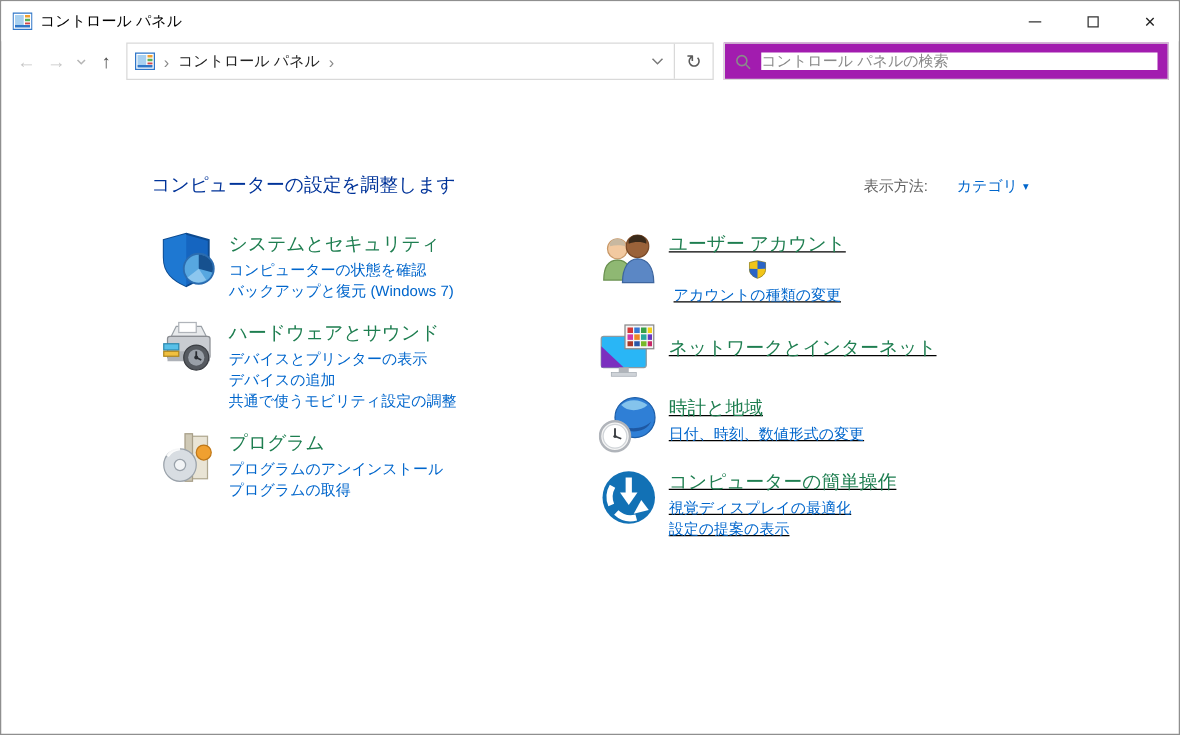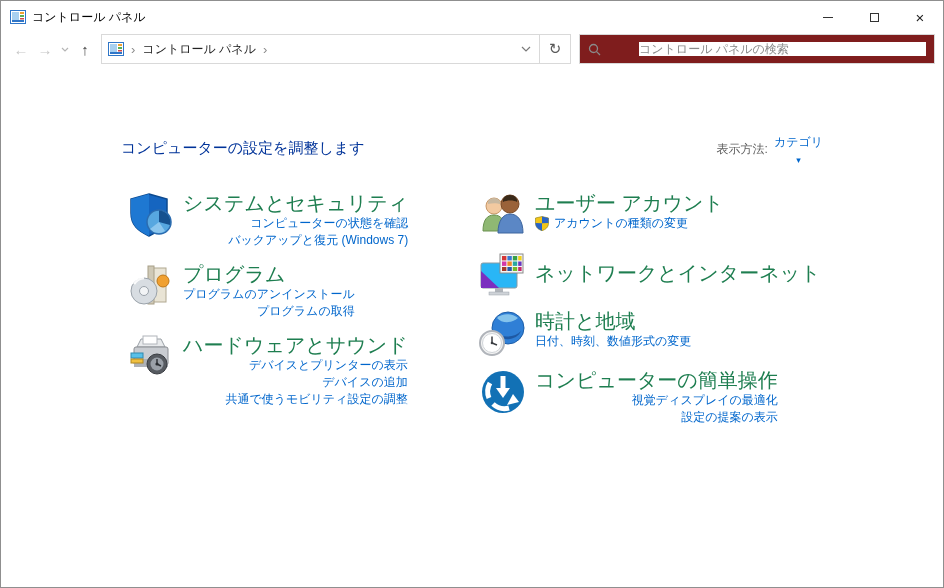--- a/index.html
+++ b/index.html
@@ -27,44 +27,44 @@
   .navctl{display:flex; align-items:center;}
   .navbtn{width:24px; height:26px; display:flex; align-items:center; justify-content:center;}
   .arrow-dis{color:#c6c6c6; font-size:15px;}
   .arrow-up{color:#4a4a4a; font-size:15px; font-weight:bold;}
   .addrgroup{display:flex; align-items:stretch; border:1px solid var(--border); height:30px; width:470px; margin-left:4px; background:#fff;}
   .addr{display:flex; align-items:center; flex:1; padding:0 6px; font-size:12px; color:#222;}
   .addr .crumb-sep{color:#8a8a8a; margin:0 7px; font-size:13px;}
   .addr .cp16{width:16px; height:16px; flex:none;}
   .addr-chev{display:flex; align-items:center; justify-content:center; width:26px; color:#7a7a7a;}
   .refreshbtn{width:31px; border-left:1px solid var(--border); display:flex; align-items:center; justify-content:center; color:#5a5a5a; font-size:15px;}
-  .searchbox{margin-left:8px; border:1px solid var(--border); height:30px; flex:1; display:flex; align-items:center; padding:0 8px; background:#7f1d1d;gap:30px;}
+  .searchbox{margin-left:8px; border:1px solid var(--border); height:30px; flex:1; display:flex; align-items:center; padding:0 8px; background:#a21caf;}
   .searchbox input{border:none; outline:none; flex:1; font-size:12px; font-family:inherit; color:#444;}
   .searchbox input::placeholder{color:#8a8a8a; opacity:1;}
   .mag{margin-right:8px; flex:none; display:flex;}
   
   .content{padding:26px 120px 0 126px;}
   .headrow{display:flex; justify-content:space-between; align-items:baseline; margin-bottom:26px; margin-left:-6px;}
   .pagetitle{font-size:15px; color:var(--navy); font-weight:400;margin-top:46px;}
-  .viewby{font-size:12px; color:var(--graytext); display:flex; align-items:center; gap:6px;}
-  .viewby .val{color:var(--link); display:flex; align-items:center; gap:4px; cursor:pointer;flex-direction:column;}
+  .viewby{font-size:12px; color:var(--graytext); display:flex; align-items:center; gap:23px;}
+  .viewby .val{color:var(--link); display:flex; align-items:center; gap:4px; cursor:pointer;}
   .viewby .tri{font-size:9px; color:var(--link);}
   .cols{display:flex;}
   .col{display:flex; flex-direction:column;}
   .col.left{width:352px; flex:none;}
   .col.right{flex:1;}
   .cat{display:flex; margin-bottom:13px;}
   .cat .icon48{width:48px; height:48px; flex:none; margin-right:8px;}
   .cat .txt{padding-top:2px;}
   .cat.center .txt{display:flex; align-items:center; padding-top:0;}
-  .cat-title{font-size:20px; color:var(--green); font-weight:400; line-height:20px; margin-bottom:2px; cursor:pointer;}
-  .cat-link{display:block; font-size:12px; color:var(--link); line-height:17px; text-decoration:none; cursor:pointer;text-align:right;}
+  .cat-title{font-size:15px; color:var(--green); font-weight:400; line-height:20px; margin-bottom:2px; cursor:pointer;}
+  .cat-link{display:block; font-size:12px; color:var(--link); line-height:17px; text-decoration:none; cursor:pointer;}
   .redbox{display:inline-block; border:2px solid var(--red); padding:1px 4px; margin-left:-6px; margin-top:1px;}
-  .shieldlink{display:flex; align-items:center; gap:5px;}
-  .colgap-right .cat{margin-bottom:11px;}
+  .shieldlink{display:flex; align-items:center; gap:5px;flex-direction:column;}
+  .colgap-right .cat{margin-bottom:11px;text-decoration:underline;}
 </style>
 </head>
 <body>
 
 <div class="titlebar">
   <svg class="appicon" viewBox="0 0 16 16">
     <rect x="0.5" y="1.5" width="15" height="13" fill="#ffffff" stroke="#2f76c8"></rect>
     <rect x="2" y="3" width="7" height="8" fill="#a8d0f0"></rect>
     <rect x="2" y="11" width="12" height="2" fill="#2f76c8"></rect>
     <rect x="10" y="3" width="4" height="2" fill="#f0a030"></rect>
@@ -161,53 +161,53 @@
         <div class="txt">
           <div class="cat-title">システムとセキュリティ</div>
           <a class="cat-link">コンピューターの状態を確認</a>
           <a class="cat-link">バックアップと復元 (Windows 7)</a>
         </div>
       </div>
 
 
       <div class="cat">
         <svg class="icon48" viewBox="0 0 48 48">
-          <rect x="24" y="6" width="15" height="34" fill="#e9e4d5" stroke="#b0a890"></rect>
-          <rect x="21" y="4" width="6" height="38" fill="#cfc9b6" stroke="#a89f88"></rect>
-          <circle cx="36" cy="19" r="6" fill="#f0a030" stroke="#c07818"></circle>
-          <circle cx="17" cy="29" r="13" fill="#d8dde2" stroke="#9aa2aa"></circle>
-          <circle cx="17" cy="29" r="4.5" fill="#f2f4f6" stroke="#9aa2aa"></circle>
-          <path d="M7 22 A13 13 0 0 1 17 16" fill="none" stroke="#ffffff" stroke-width="2.5" opacity="0.9"></path>
-        </svg>
-        <div class="txt">
-          <div class="cat-title">プログラム</div>
-          <a class="cat-link">プログラムのアンインストール</a>
-          <a class="cat-link">プログラムの取得</a>
-        </div>
-      </div>
-
-      <div class="cat">
-        <svg class="icon48" viewBox="0 0 48 48">
           <polygon points="14,6 34,6 38,14 10,14" fill="#e8eaec" stroke="#9aa0a6"></polygon>
           <rect x="16" y="3" width="14" height="8" fill="#ffffff" stroke="#b0b4ba"></rect>
           <rect x="7" y="14" width="34" height="18" rx="2" fill="#c9ccd1" stroke="#8a8d92"></rect>
           <rect x="7" y="26" width="34" height="8" fill="#aeb2b8"></rect>
           <rect x="4" y="20" width="12" height="5" fill="#58c0e8" stroke="#2f8ab0"></rect>
           <rect x="4" y="26" width="12" height="4" fill="#f0c040" stroke="#b08820"></rect>
           <circle cx="30" cy="31" r="10" fill="#565a60" stroke="#3a3d42"></circle>
           <circle cx="30" cy="31" r="6.5" fill="#9aa0a8"></circle>
           <circle cx="30" cy="31" r="1.6" fill="#2a2d32"></circle>
           <line x1="30" y1="31" x2="30" y2="26" stroke="#2a2d32" stroke-width="1.4"></line>
           <line x1="30" y1="31" x2="34" y2="33" stroke="#2a2d32" stroke-width="1.4"></line>
         </svg>
         <div class="txt">
           <div class="cat-title">ハードウェアとサウンド</div>
           <a class="cat-link">デバイスとプリンターの表示</a>
           <a class="cat-link">デバイスの追加</a>
           <a class="cat-link">共通で使うモビリティ設定の調整</a>
+        </div>
+      </div>
+
+      <div class="cat">
+        <svg class="icon48" viewBox="0 0 48 48">
+          <rect x="24" y="6" width="15" height="34" fill="#e9e4d5" stroke="#b0a890"></rect>
+          <rect x="21" y="4" width="6" height="38" fill="#cfc9b6" stroke="#a89f88"></rect>
+          <circle cx="36" cy="19" r="6" fill="#f0a030" stroke="#c07818"></circle>
+          <circle cx="17" cy="29" r="13" fill="#d8dde2" stroke="#9aa2aa"></circle>
+          <circle cx="17" cy="29" r="4.5" fill="#f2f4f6" stroke="#9aa2aa"></circle>
+          <path d="M7 22 A13 13 0 0 1 17 16" fill="none" stroke="#ffffff" stroke-width="2.5" opacity="0.9"></path>
+        </svg>
+        <div class="txt">
+          <div class="cat-title">プログラム</div>
+          <a class="cat-link">プログラムのアンインストール</a>
+          <a class="cat-link">プログラムの取得</a>
         </div>
       </div>
 
     </div>
 
     <div class="col right colgap-right">
 
       <div class="cat">
         <svg class="icon48" viewBox="0 0 48 48">
           <circle cx="15" cy="15" r="8" fill="#f2c9a0" stroke="#c89868"></circle>

